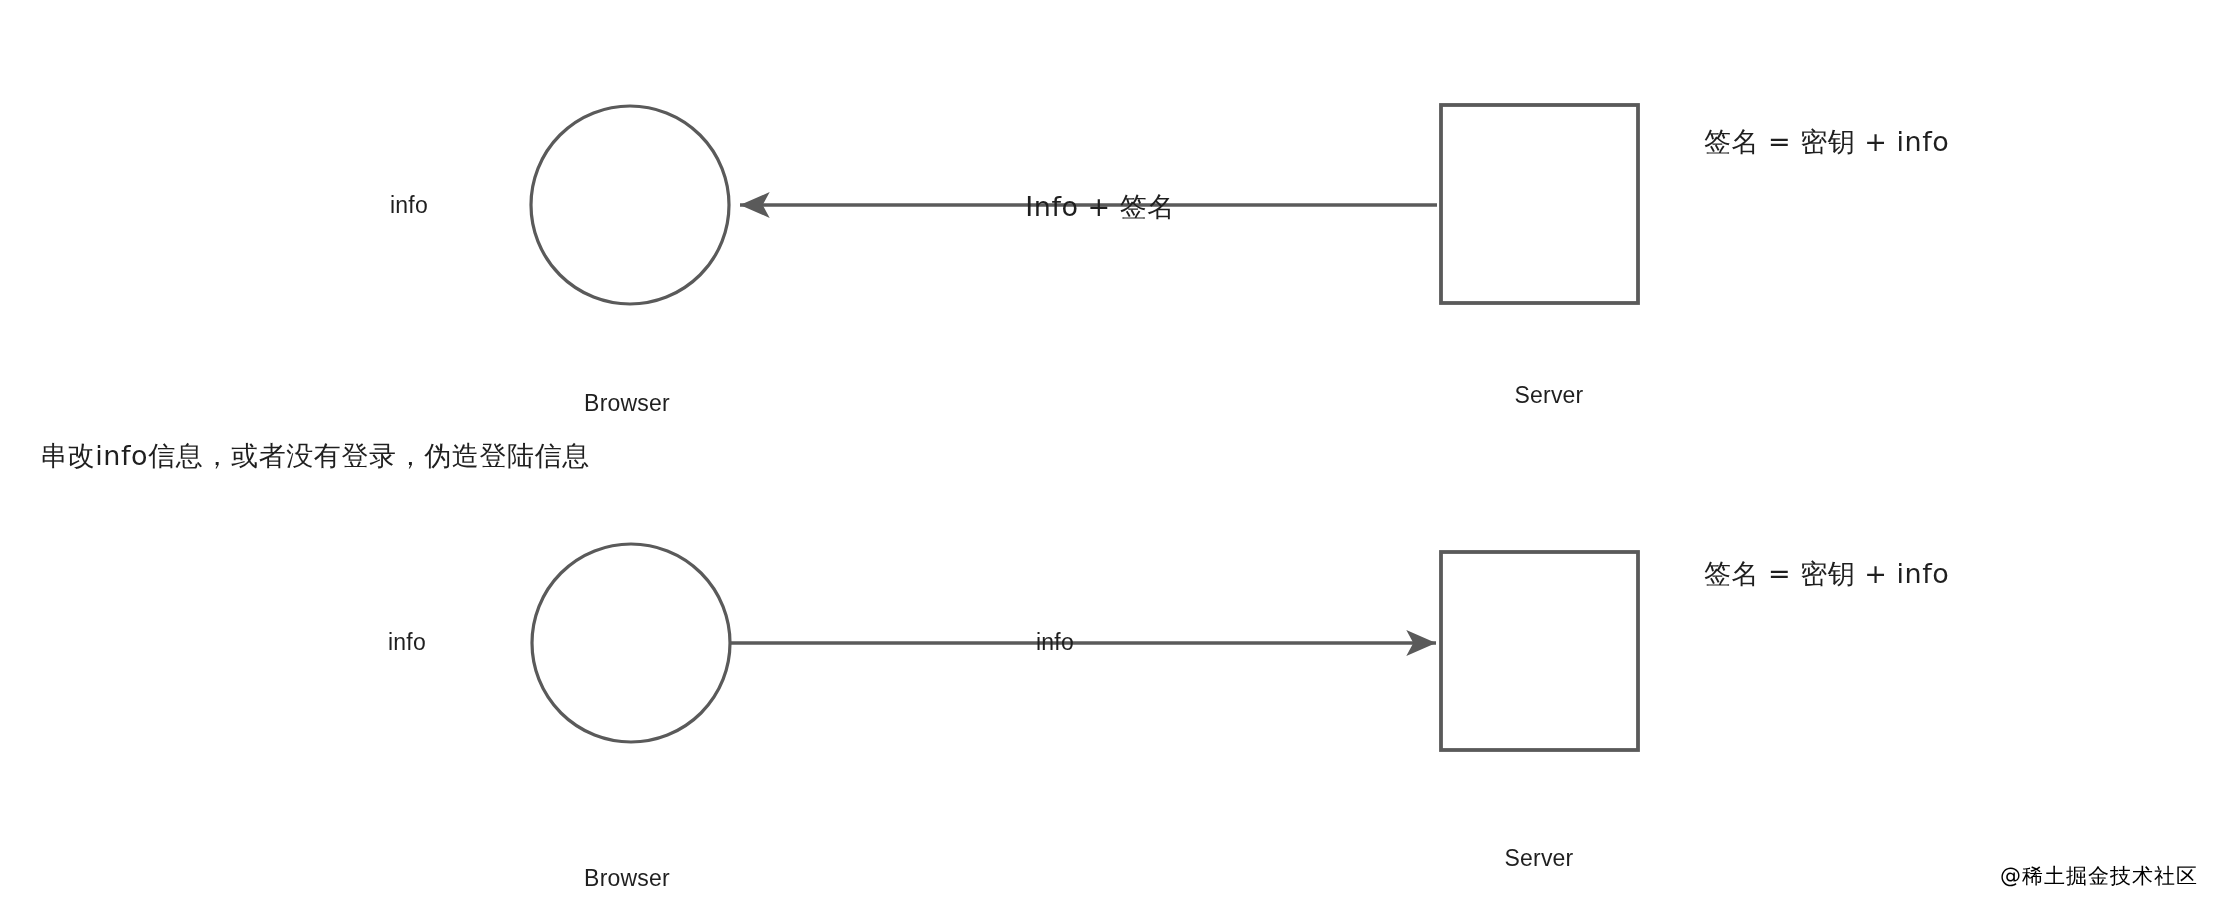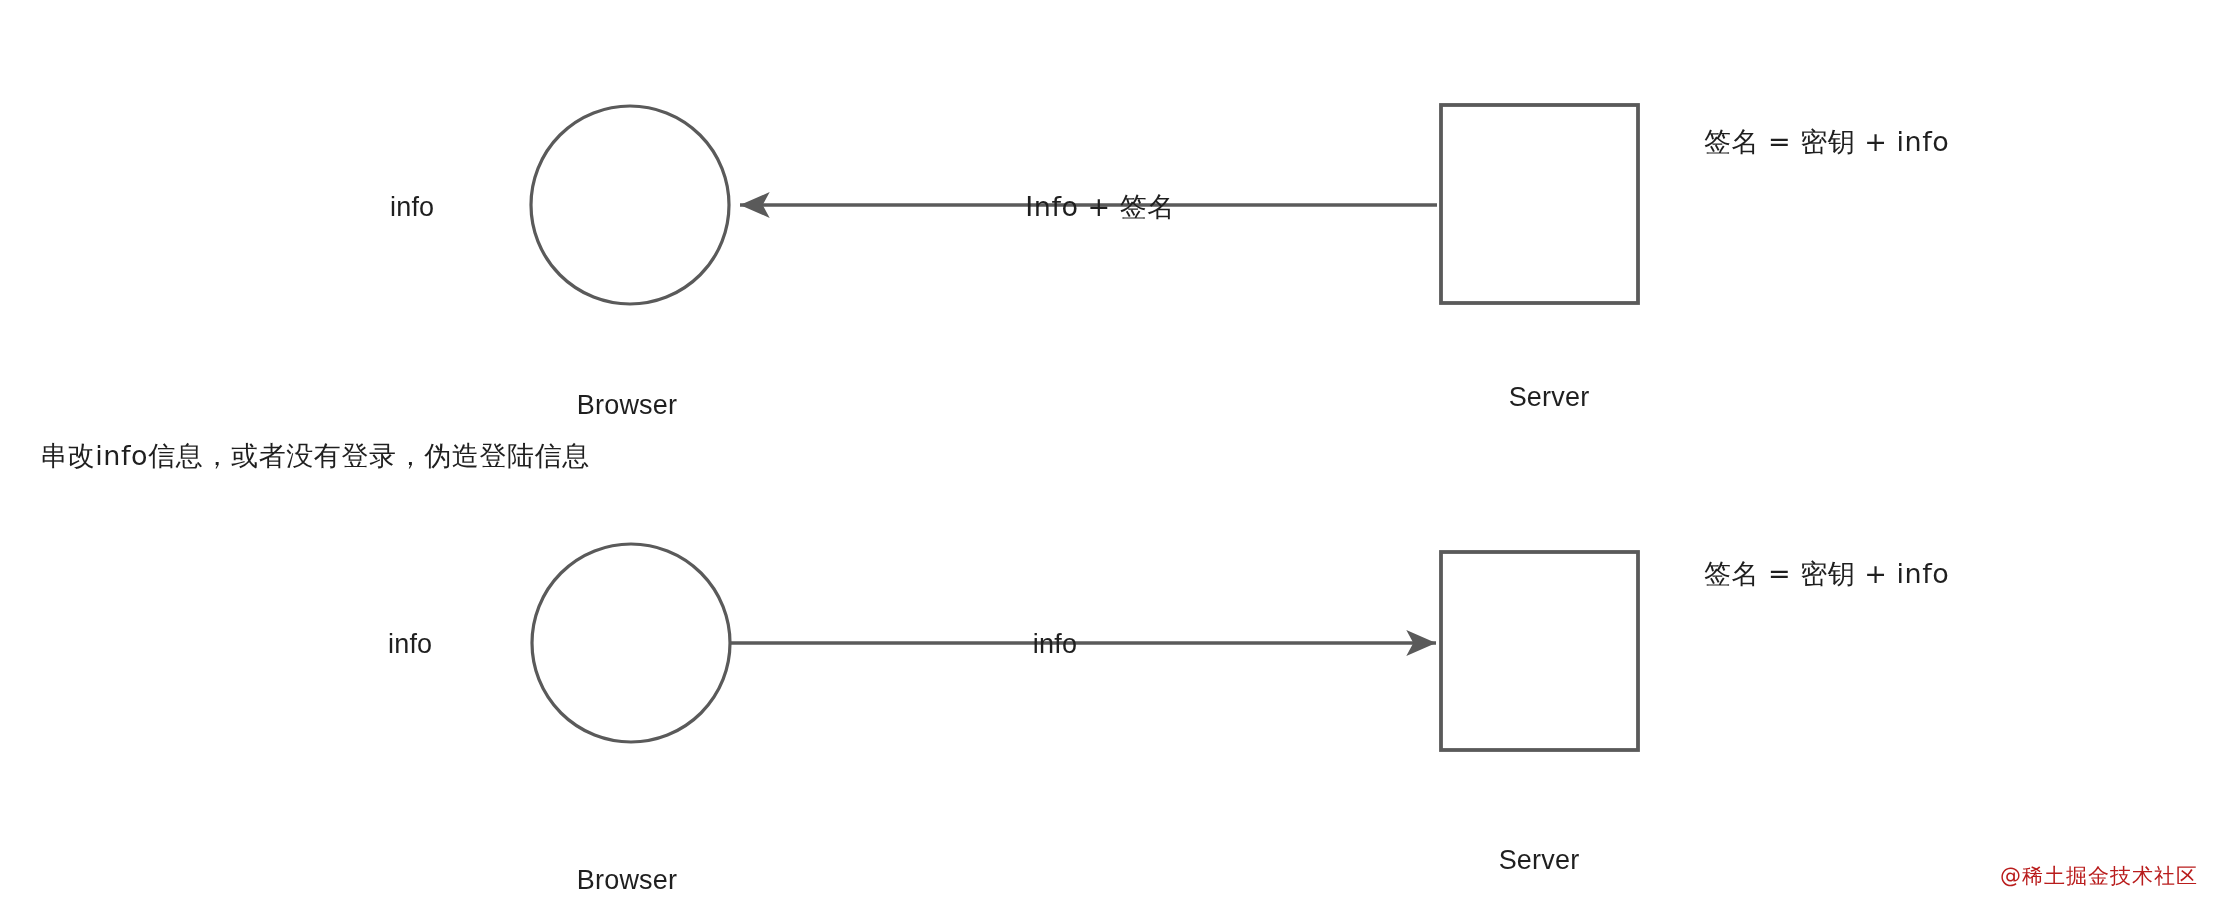--- a/index.html
+++ b/index.html
@@ -27,21 +27,21 @@
     height: 906px;
   }
   .label {
     position: absolute;
     white-space: nowrap;
     line-height: 1;
     color: #1f1f1f;
   }
   .label-latin {
     font-family: "Liberation Sans", "DejaVu Sans", sans-serif;
-    font-size: 27px;
+    font-size: 23px;
     letter-spacing: 0.2px;
   }
   .label-cjk {
     font-family: "DejaVu Sans", "Liberation Sans", sans-serif;
     font-size: 27px;
     letter-spacing: 0.5px;
   }
   .label-note {
     font-family: "DejaVu Sans", "Liberation Sans", sans-serif;
     font-size: 27px;
@@ -50,21 +50,21 @@
   .center-x {
     transform: translateX(-50%);
     margin-top: 40px;
   }
   .watermark {
     position: absolute;
     right: 24px;
     bottom: 16px;
     font-family: "DejaVu Sans", "Liberation Sans", sans-serif;
     font-size: 21px;
-    color: #b91c1c;
+    color: #000000;
     letter-spacing: 1px;
     white-space: nowrap;
   }
 </style>
 </head>
 <body>
 
 <div id="canvas">
 
   <svg id="diagram-svg" viewBox="0 0 2222 906" xmlns="http://www.w3.org/2000/svg">

